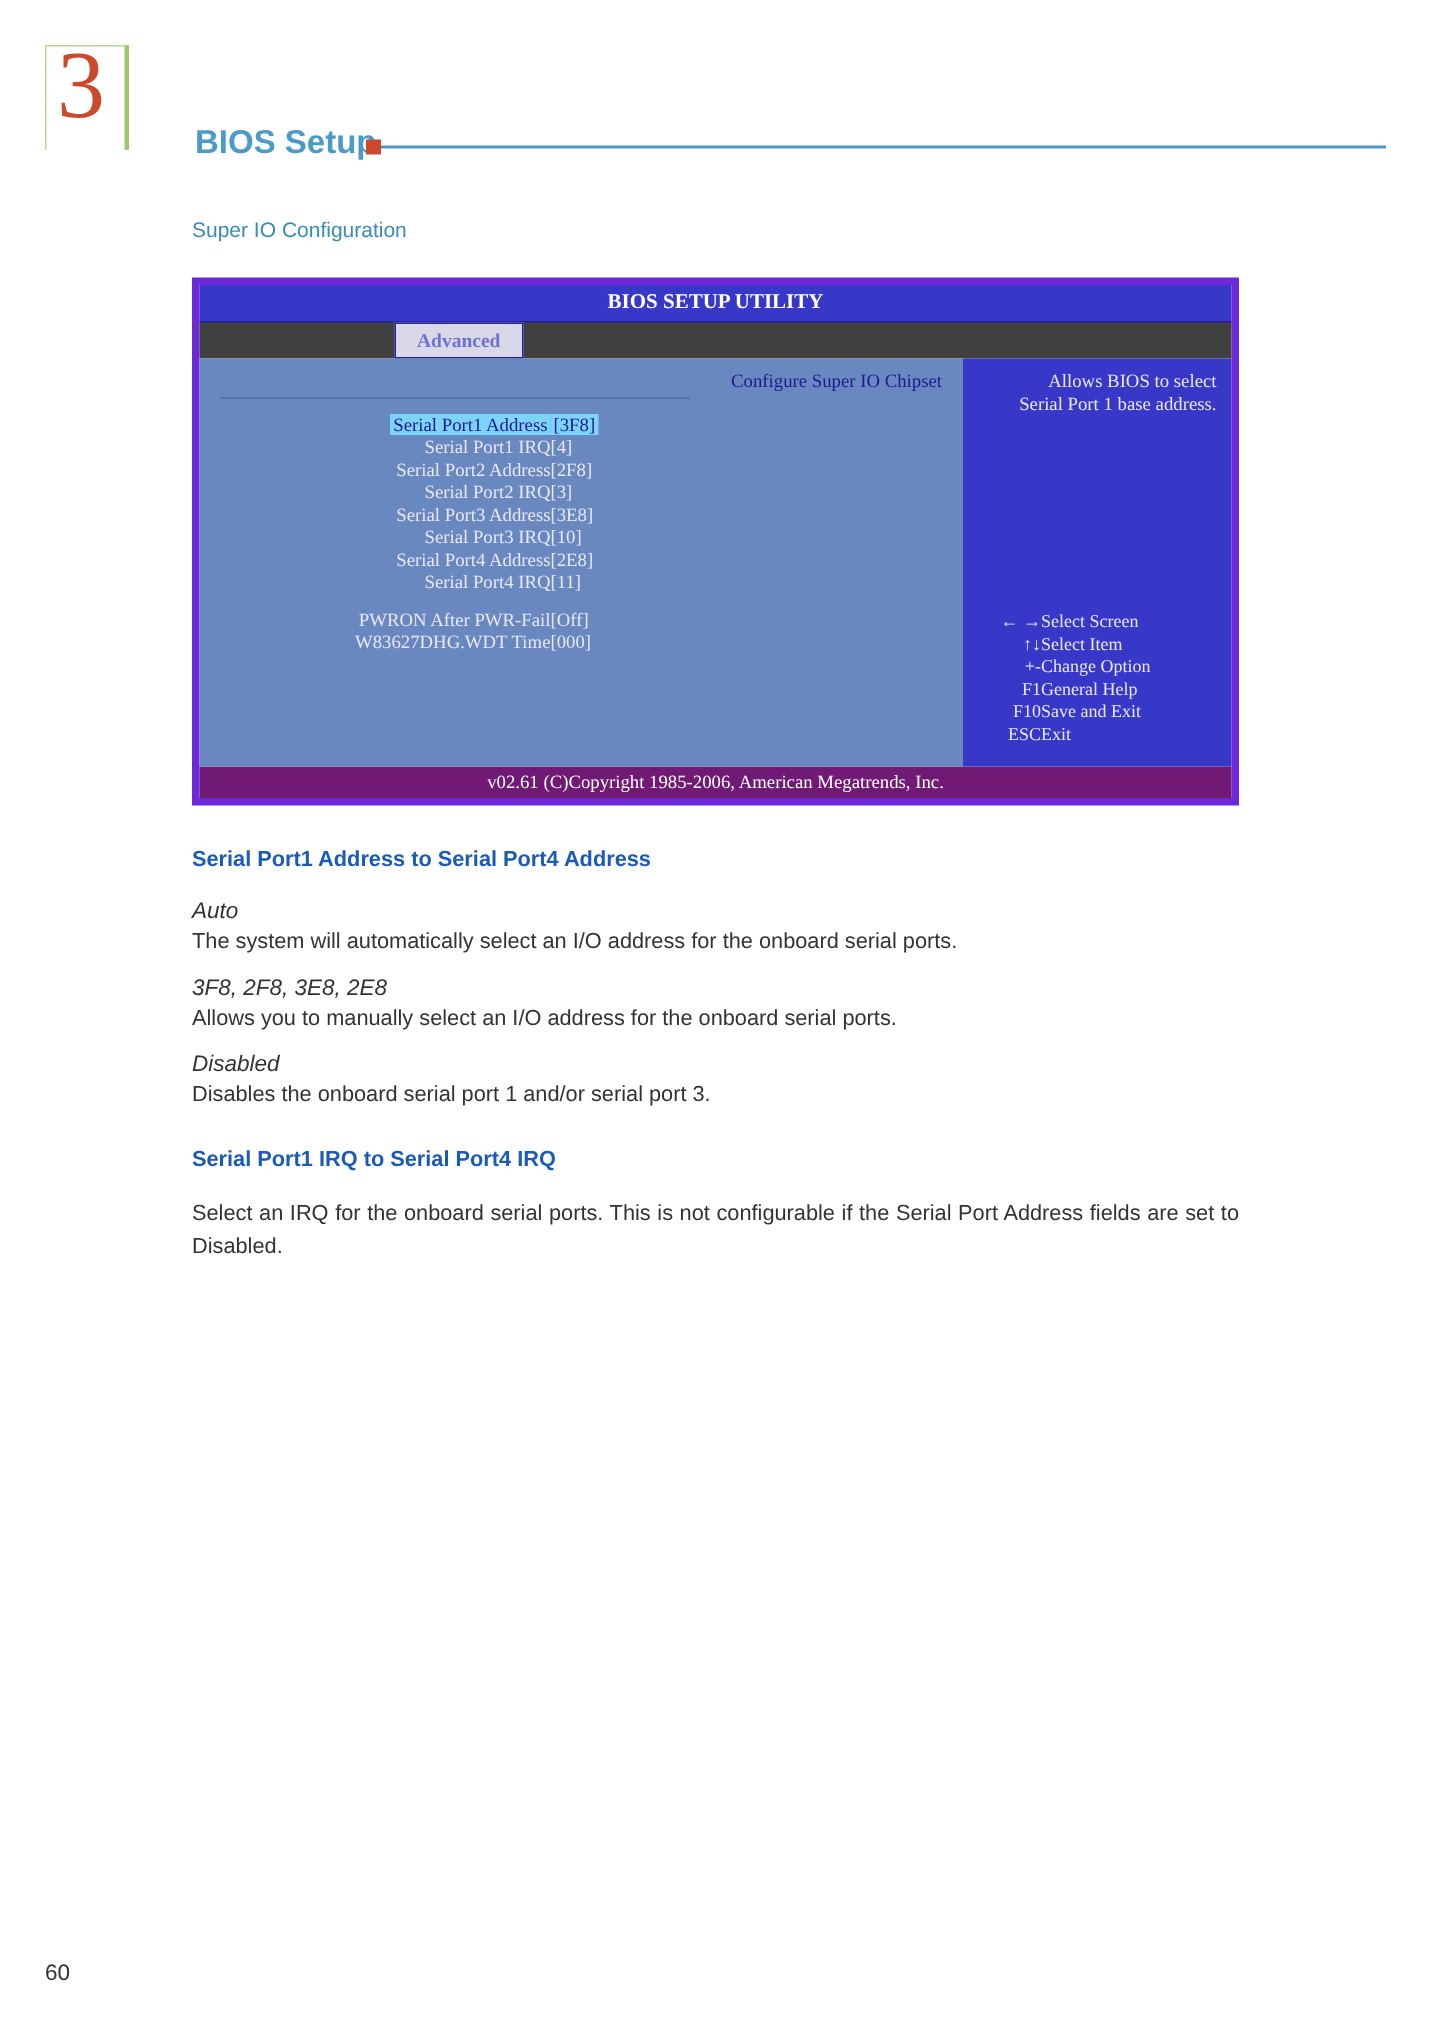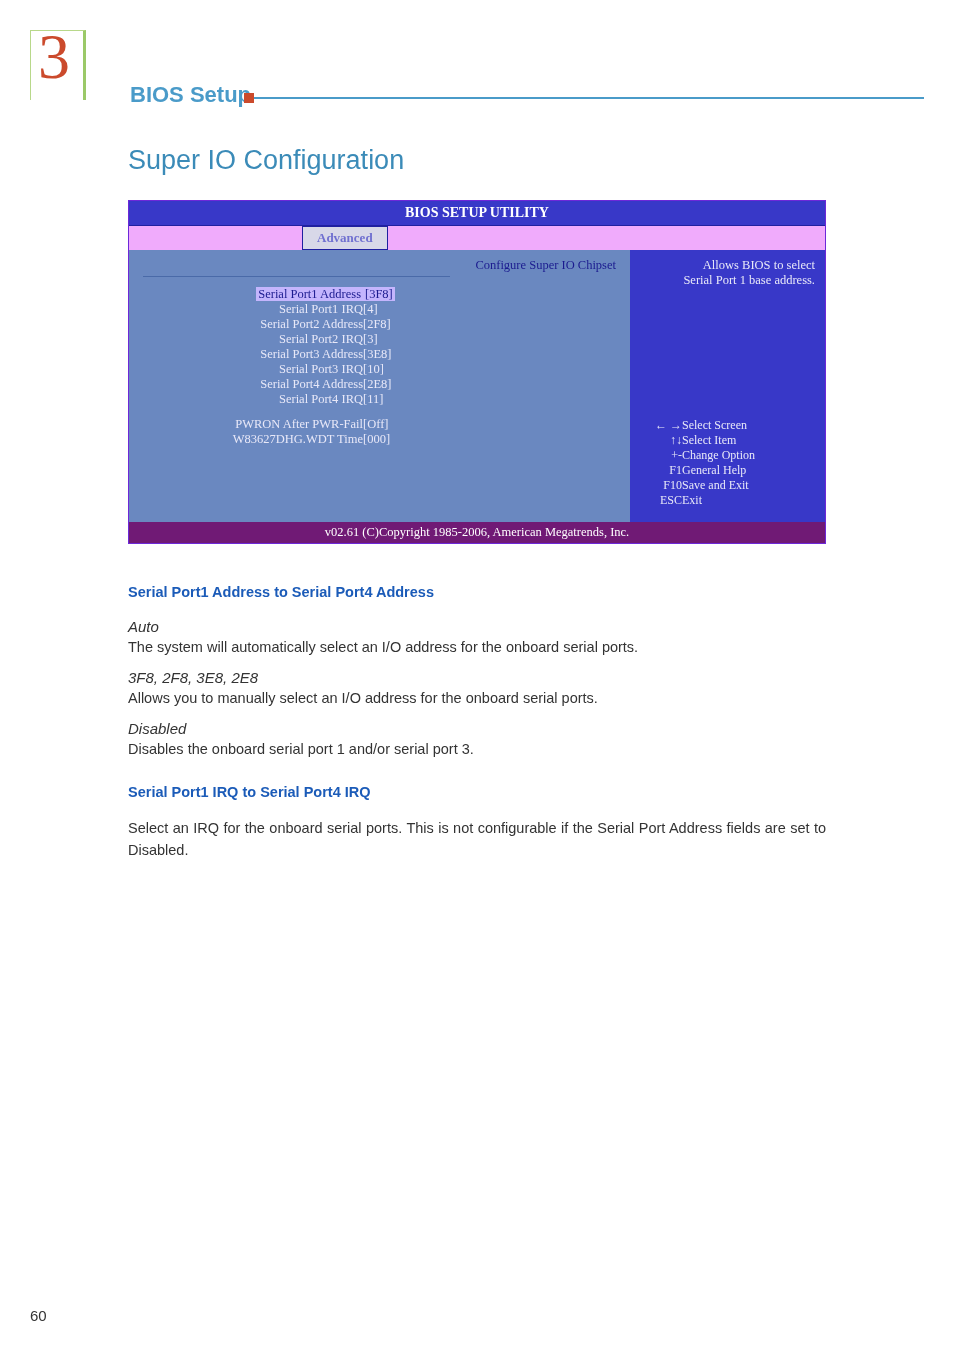--- a/index.html
+++ b/index.html
@@ -66,53 +66,52 @@
     }
     
     .content-area {
       position: absolute;
       left: 128px;
       top: 145px;
       right: 128px;
     }
     
     .section-title {
-      font-size: 27px;
+      font-size: 14px;
       color: #3b8bb8;
       margin-bottom: 24px;
     }
     
     .intro-text {
       font-size: 14.5px;
       color: #333;
       text-align: justify;
       line-height: 1.5;
       margin-bottom: 28px;
     }
     
     .bios-box {
-      border: 1px solid #6d28d9;
-      margin-bottom: 40px;
+      border: 5px solid #6d28d9;
+      margin-bottom: 28px;
     }
     
     .bios-title-bar {
       background: #3838c8;
       color: #fff;
       text-align: center;
       font-size: 14px;
       font-weight: bold;
       padding: 4px 0;
       font-family: 'Times New Roman', serif;
     }
     
     .bios-tab-row {
-      background: #f0abfc;
+      background: #404040;
       display: flex;
       border-top: 1px solid #2020a0;
-      padding-left: 43px;
     }
     
     .bios-tab-spacer {
       width: 130px;
     }
     
     .bios-tab {
       background: #d8d8e8;
       color: #7070d0;
       font-size: 13px;
@@ -129,21 +128,21 @@
     
     .bios-main-panel {
       flex: 1;
       background: #6a88c0;
       padding: 8px 14px 14px 14px;
       font-family: 'Times New Roman', serif;
       font-size: 12.5px;
     }
     
     .bios-side-panel {
-      width: 195px;
+      width: 179px;
       background: #3838c8;
       padding: 8px 10px 14px 10px;
       font-family: 'Times New Roman', serif;
       font-size: 12.5px;
       color: #e8e8f8;
       position: relative;
     }
     
     .bios-chipset-header {
       color: #1b1b8f;
@@ -159,21 +158,21 @@
     .bios-item-row {
       display: flex;
       color: #e8e8f8;
     }
     
     .bios-item-label {
       width: 220px;
     }
     
     .bios-item-selected {
-      background: #c4b5fd;
+      background: #7dd3fc;
       color: #1b1b8f;
       padding: 0 2px;
       font-family: Liberation Serif, serif;
     }
     
     .bios-indent {
       padding-left: 16px;
     }
     
     .bios-help-text {

